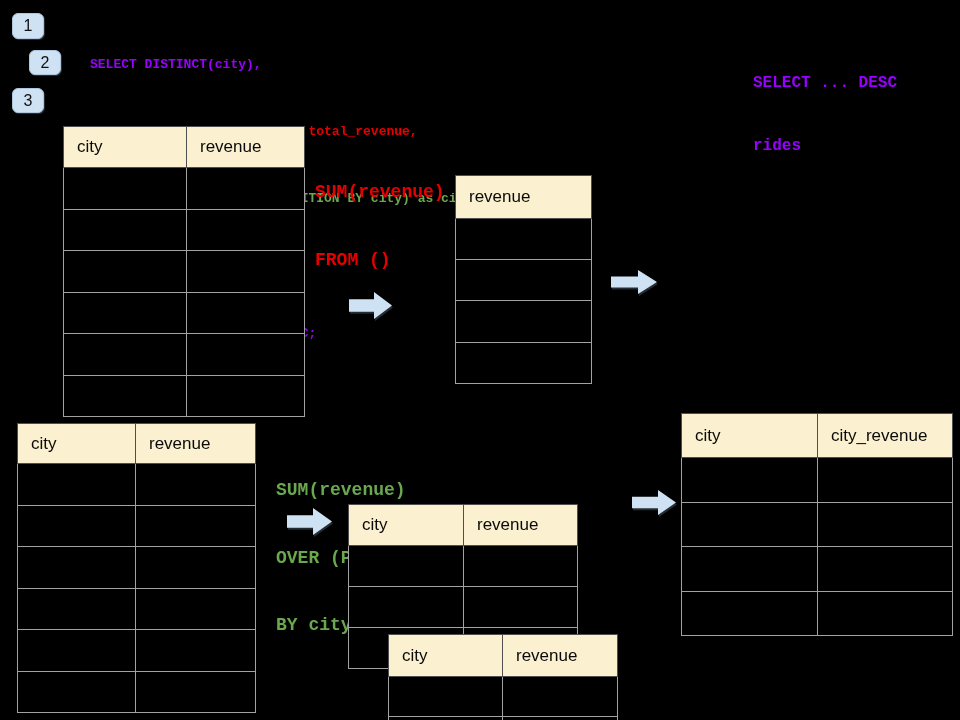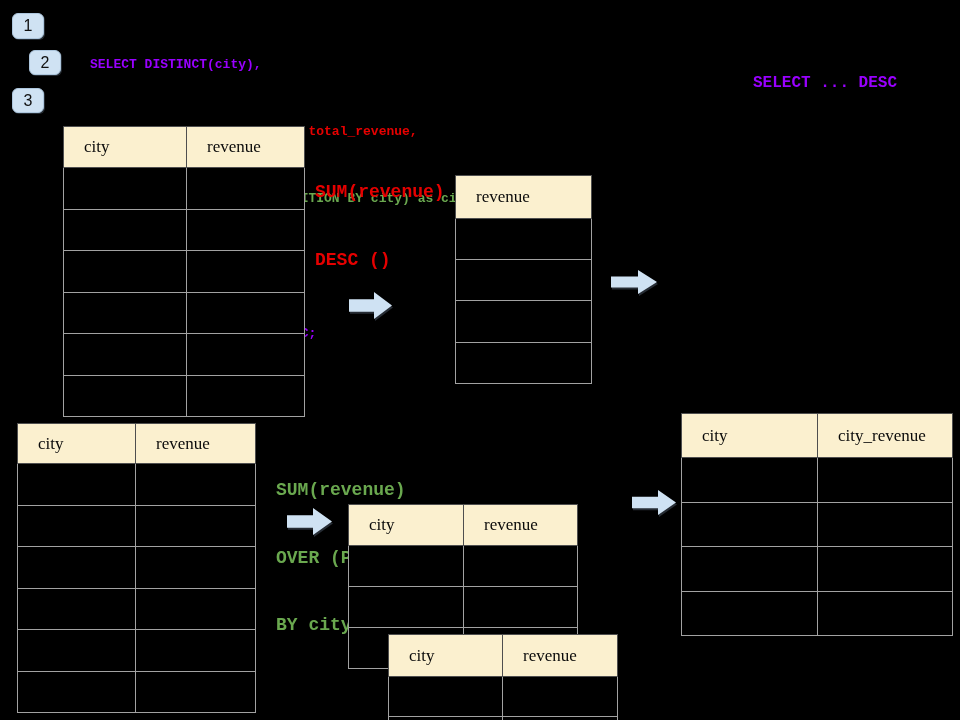--- a/index.html
+++ b/index.html
@@ -41,23 +41,22 @@
   .badge-2{left:29px;top:50px;}
   .badge-3{left:12px;top:88px;}
 
   
   .tbl{position:absolute;}
   .tbl table{border-collapse:collapse;table-layout:fixed;}
   .tbl th{
     background:var(--table-header-bg,#fdf0cc);
     border:1.5px solid #4f4f4f;
     font-size:17px;font-weight:400;color:#0a0a0a;
-    text-align:left;padding:0 0 0 20px;
+    text-align:left;padding:0 0 0 13px;
     overflow:hidden;
-    font-family:Liberation Serif, serif;
   }
   .tbl td{
     background:#000;
     border:1px solid #a2a2a2;
     padding:0;
   }
   .z2{z-index:2;}
   .z1{z-index:1;}
 
   
@@ -77,25 +76,26 @@
   <div class="code code-main">
     <div class="c-purple">SELECT DISTINCT(city),</div>
     <div class="c-red">    SUM(revenue) OVER () AS total_revenue,</div>
     <div class="c-green">    SUM(revenue) OVER (PARTITION BY city) as city_revenue</div>
     <div class="c-purple">  FROM rides</div>
     <div class="c-purple">  ORDER by city_revenue DESC;</div>
   </div>
 
   <div class="code code-side c-purple">
     <div>SELECT ... DESC</div>
+    <div>rides</div>
   </div>
 
   <div class="code code-total-label c-red">
     <div>SUM(revenue)</div>
-    <div>DESC ()</div>
+    <div>FROM ()</div>
   </div>
 
   <div class="code code-partition-label c-green">
     <div>SUM(revenue)</div>
     <div>OVER (PARTITION</div>
     <div>BY city)</div>
   </div>
 
   <div class="tbl" style="left:63px;top:126px;">
       <table>

